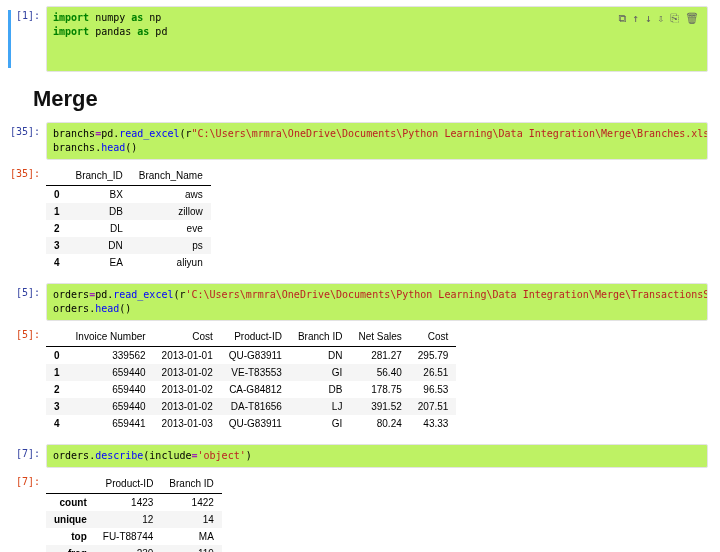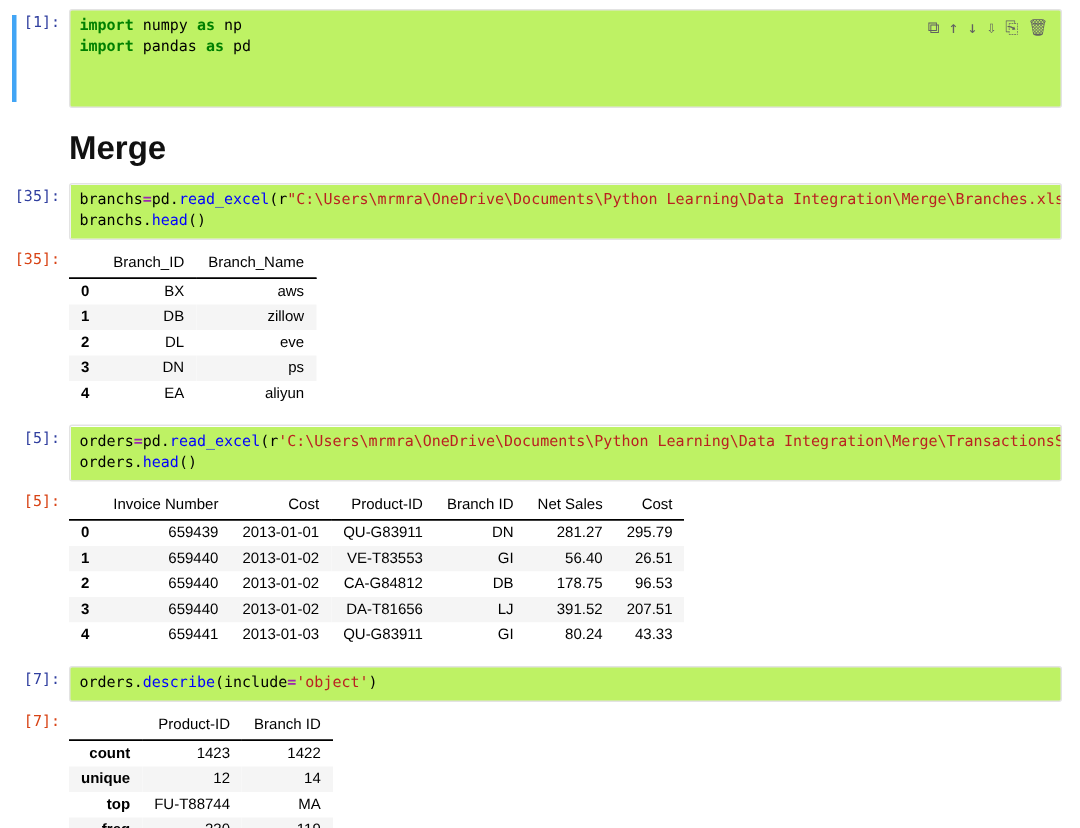--- a/index.html
+++ b/index.html
@@ -64,21 +64,21 @@
   }
   .toolbar span { cursor: pointer; }
   .kw { color: #008000; font-weight: bold; }
   .nm { color: #000; }
   .op { color: #9C27B0; font-weight: bold; }
   .fn { color: #0000FF; text-align: center; }
   .str { color: #BA2121; }
   .heading {
     font-size: 22px;
     font-weight: 600;
-    margin: 14px 0 10px 40px;
+    margin: 14px 0 10px 27px;
     color: #111;
   }
   .df-table {
     border-collapse: collapse;
     font-size: 10px;
     margin: 2px 0 8px 0;
   }
   .df-table th {
     font-weight: normal;
     text-align: right;
@@ -193,21 +193,21 @@
             <th>Cost</th>
             <th>Product-ID</th>
             <th>Branch ID</th>
             <th>Net Sales</th>
             <th>Cost</th>
           </tr>
         </thead>
         <tbody>
           <tr>
             <td class="idx">0</td>
-            <td>659439</td>
+            <td>339562</td>
             <td>2013-01-01</td>
             <td>QU-G83911</td>
             <td>DN</td>
             <td>281.27</td>
             <td>295.79</td>
           </tr>
           <tr>
             <td class="idx">1</td>
             <td>659440</td>
             <td>2013-01-02</td>

